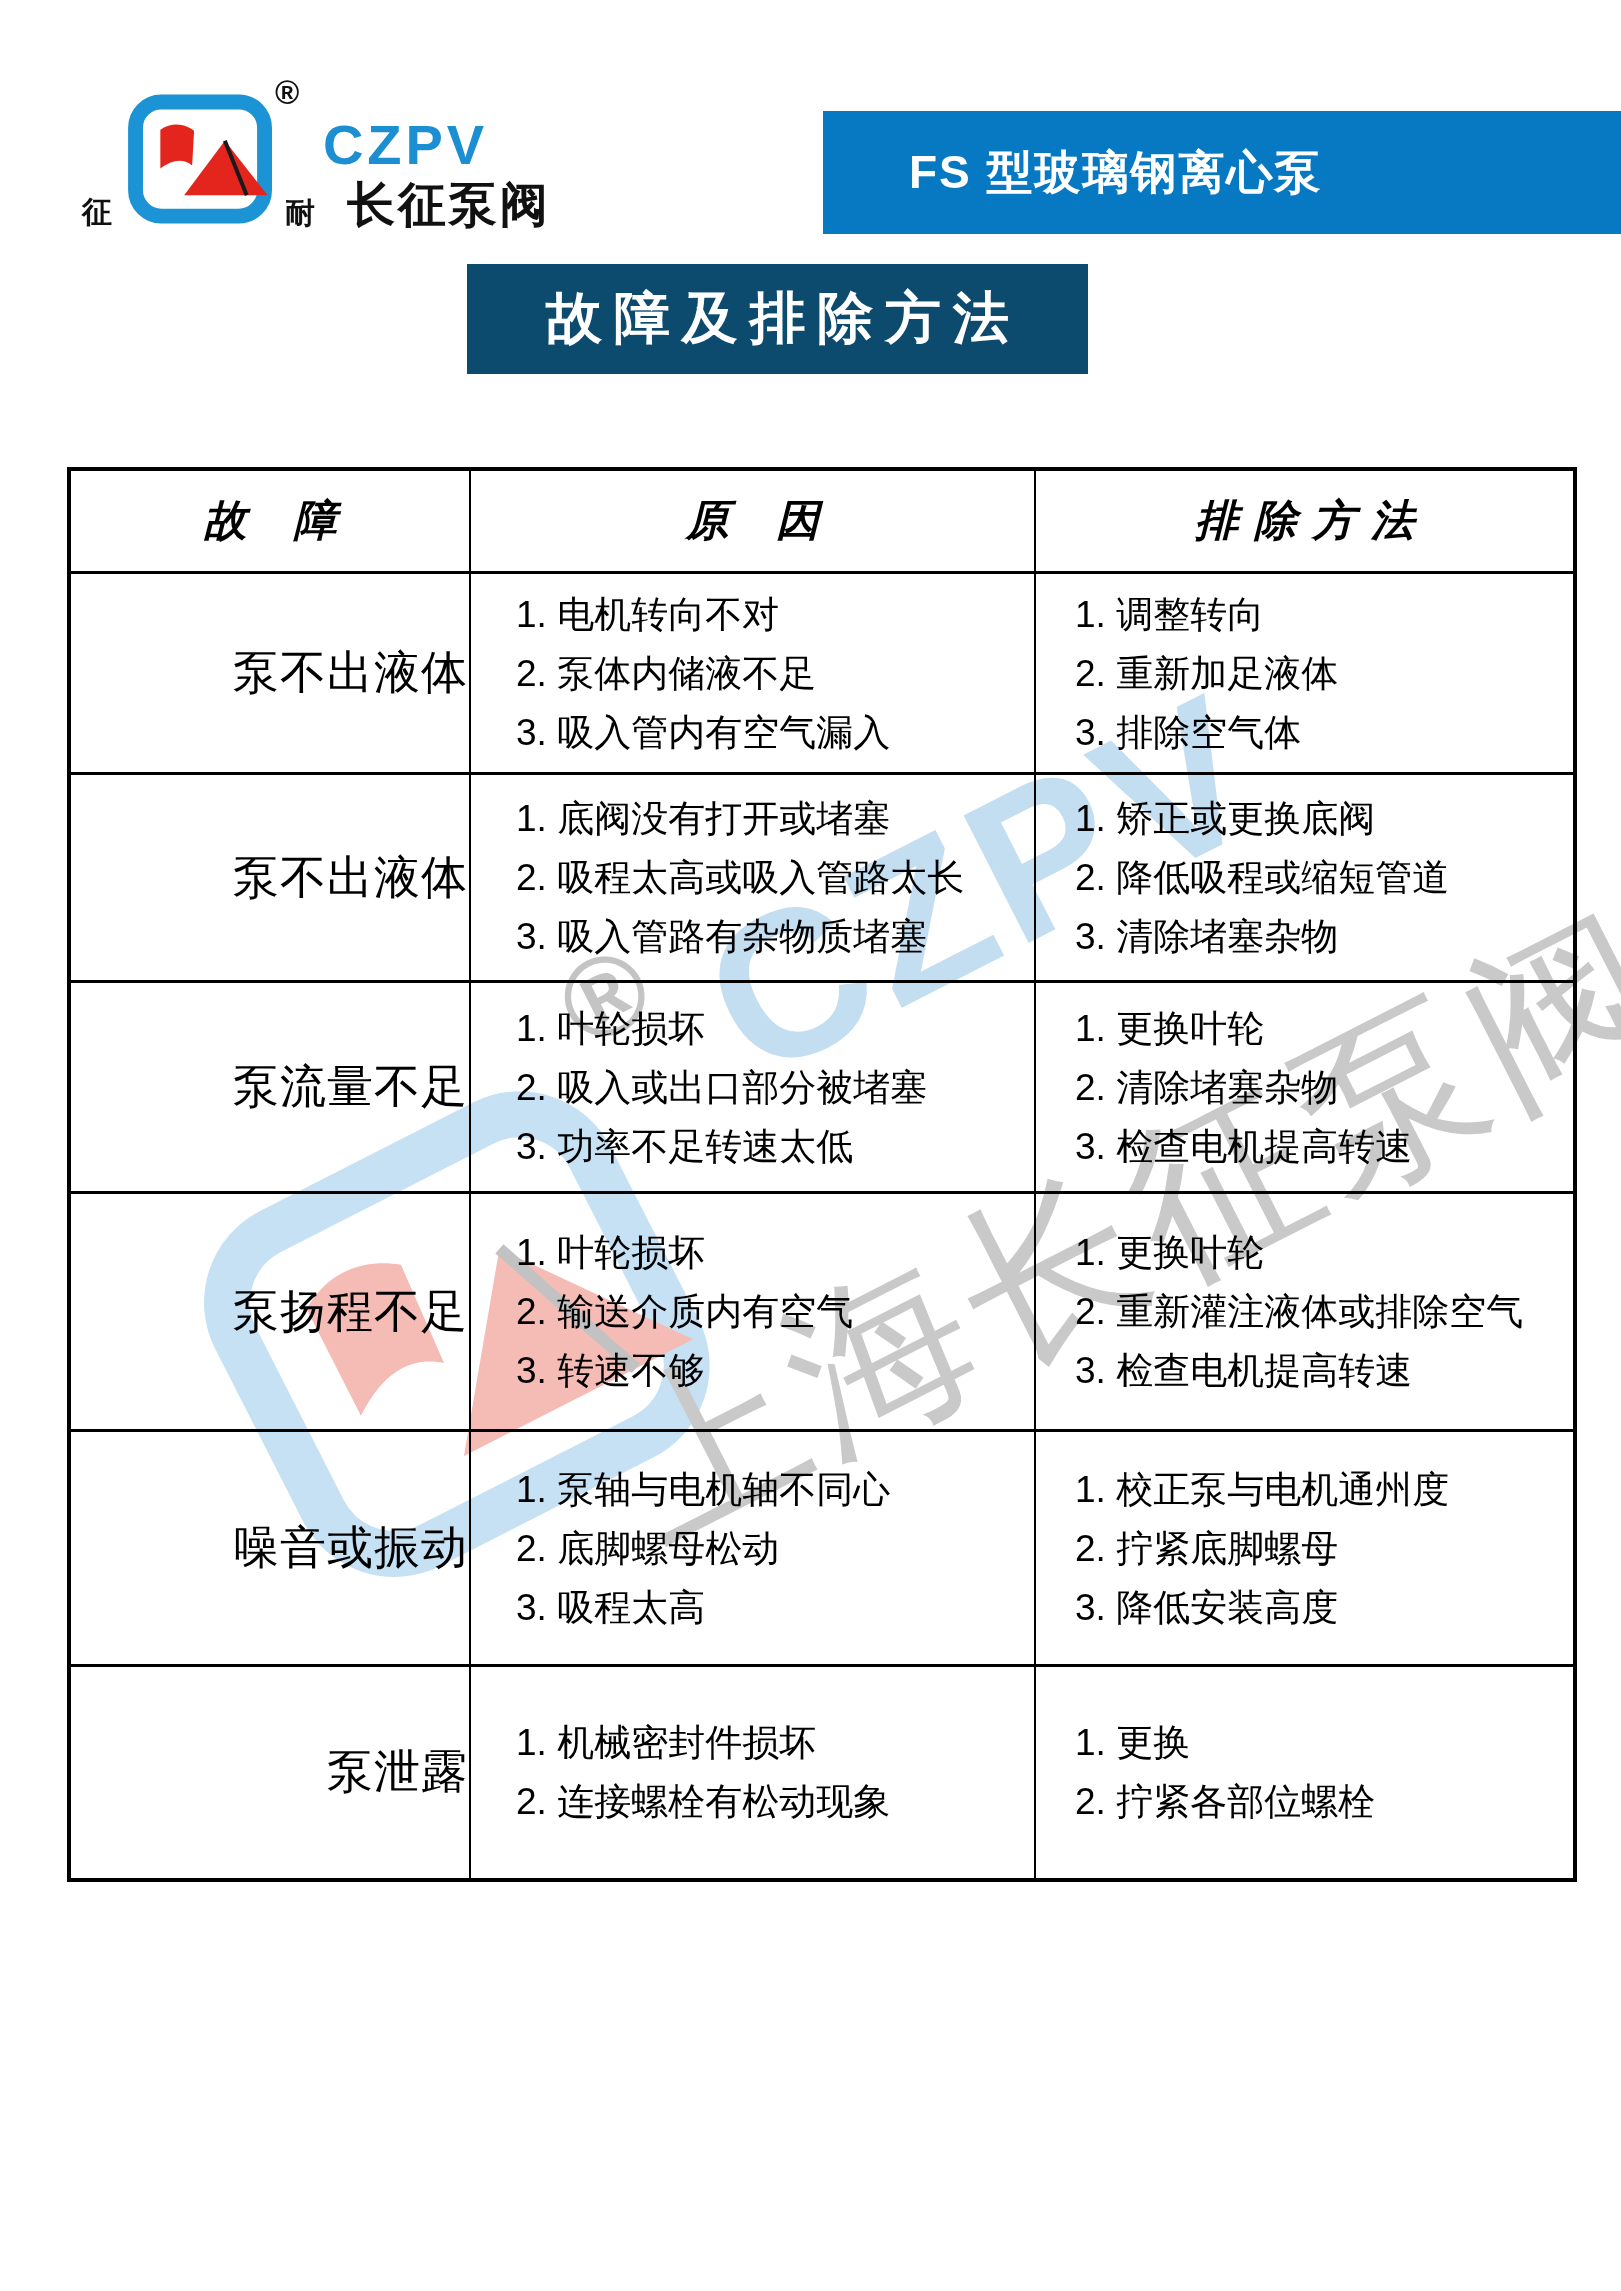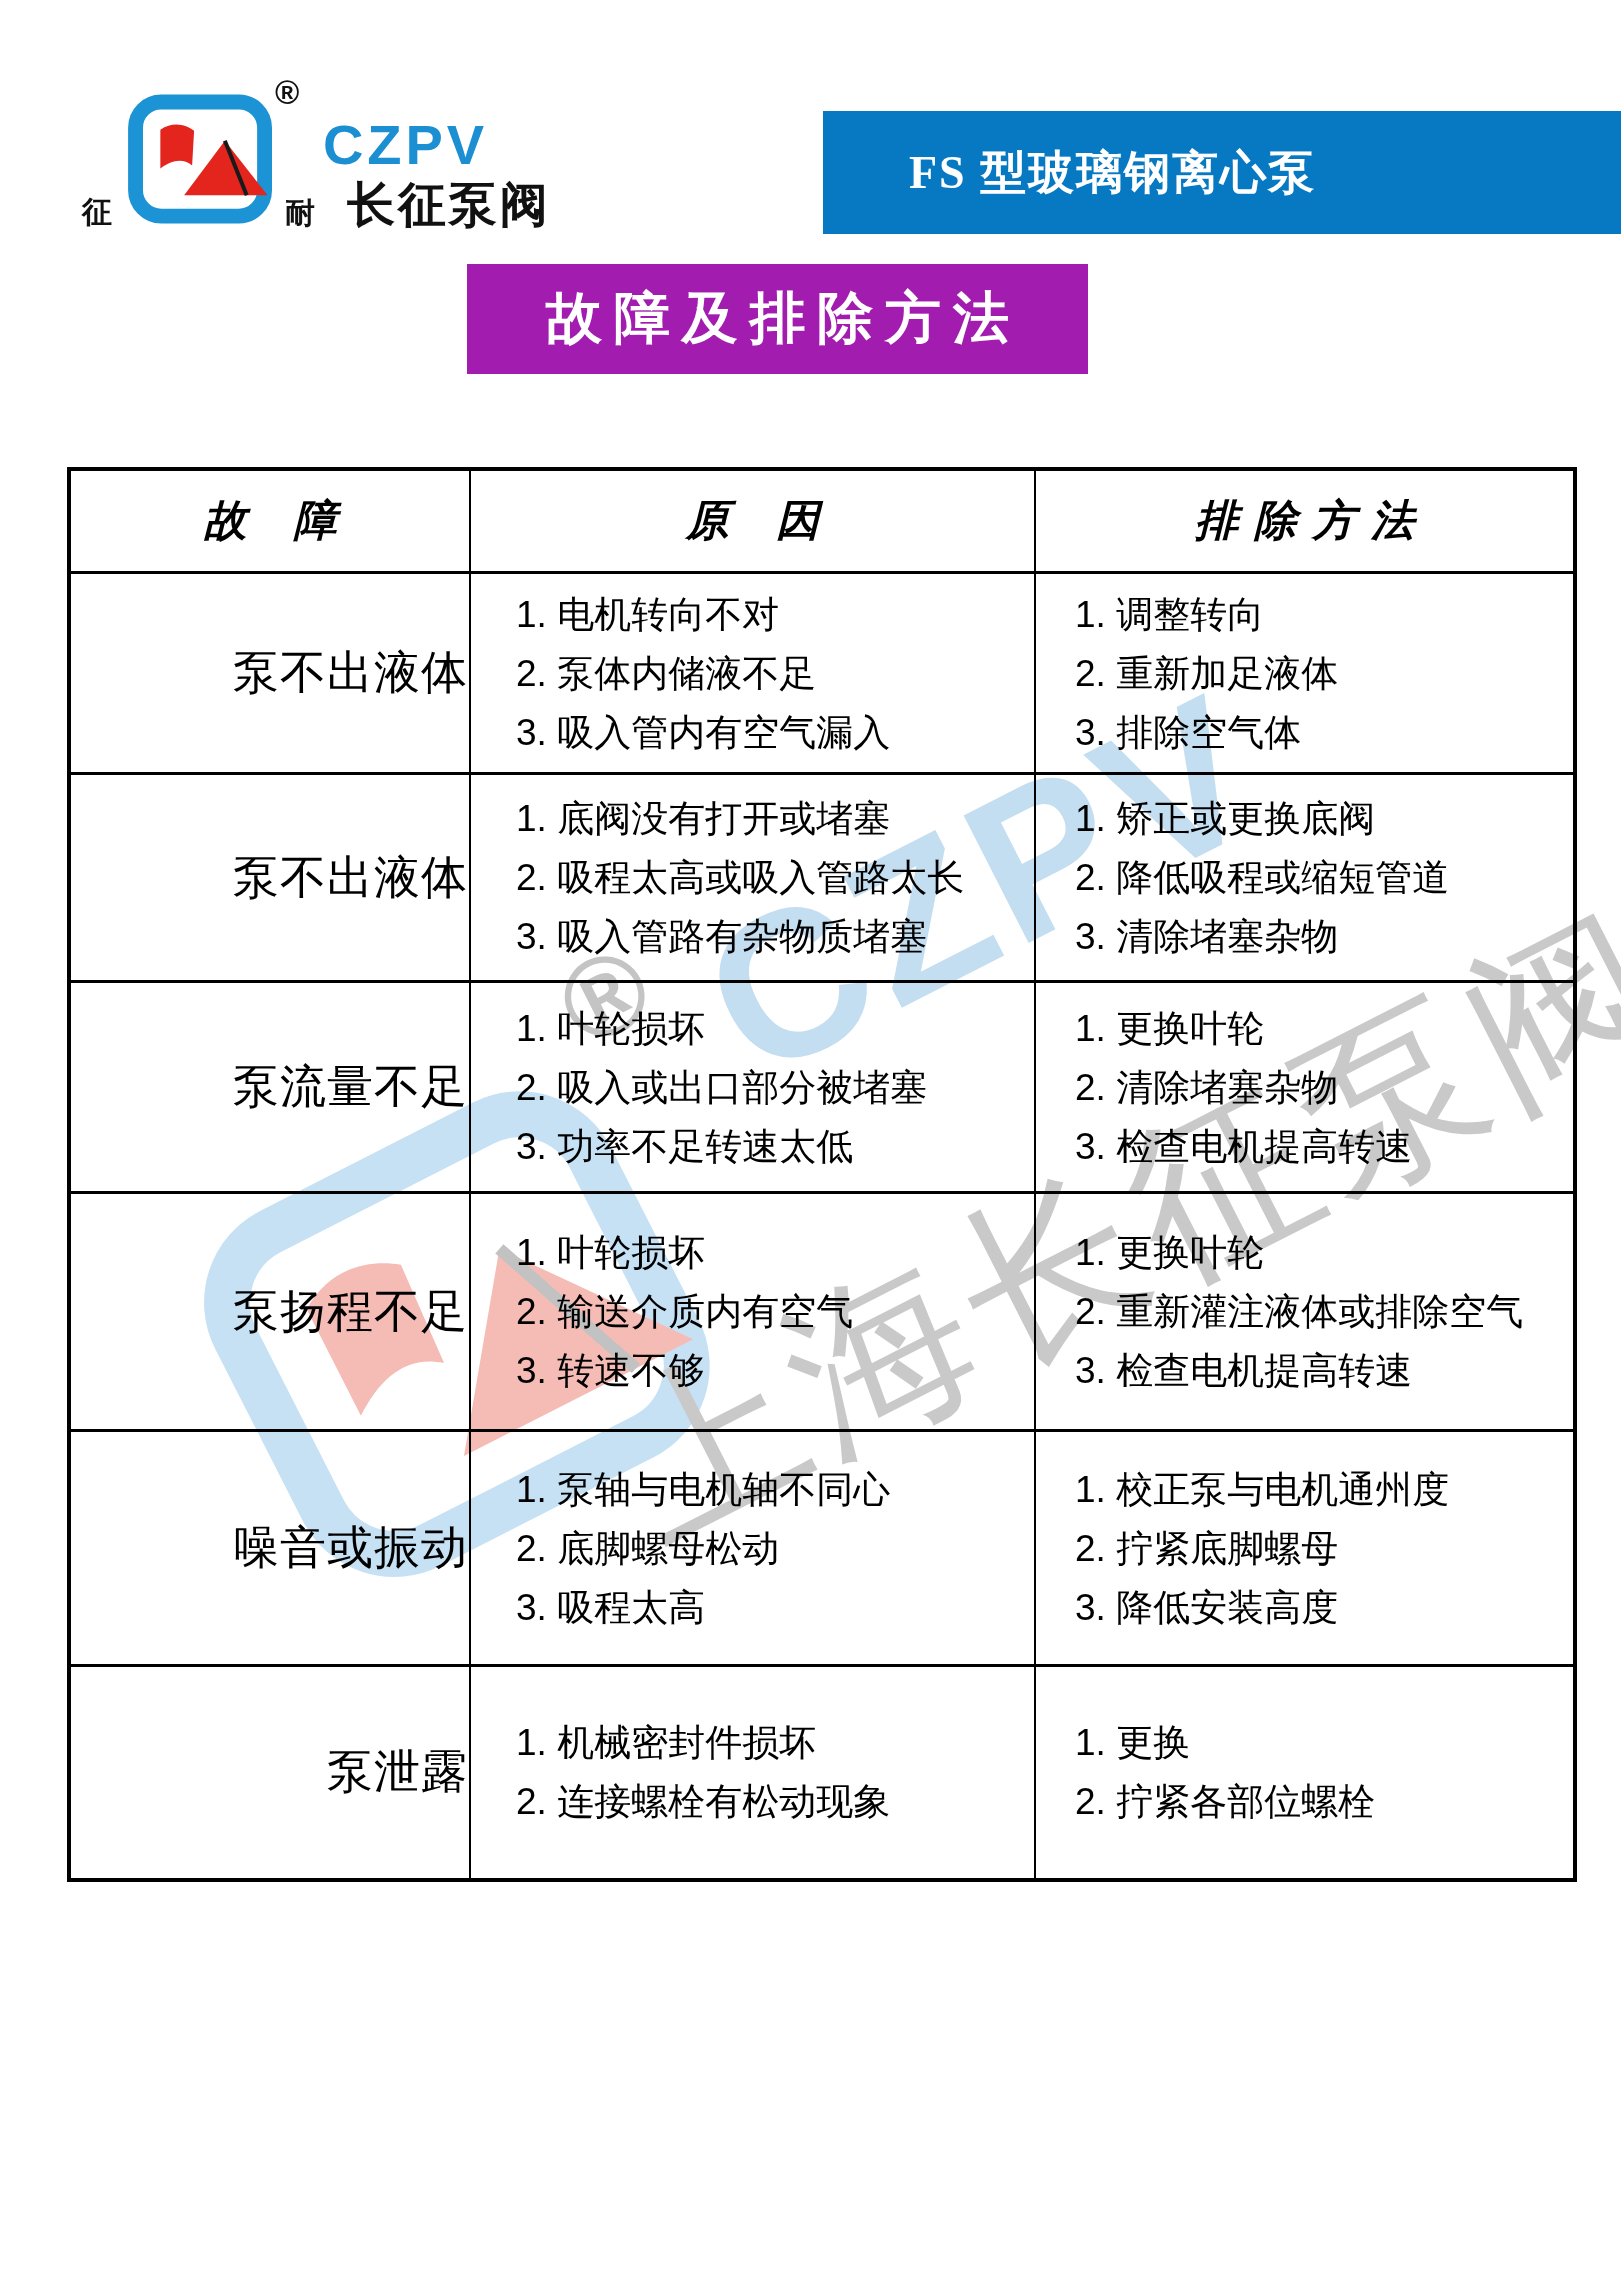--- a/index.html
+++ b/index.html
@@ -36,26 +36,26 @@
   .logo-char-left{position:absolute;left:82px;top:192px;font-size:30px;font-weight:bold;color:#111;}
   .logo-char-right{position:absolute;left:285px;top:193px;font-size:30px;font-weight:bold;color:#111;}
   .logo-czpv{position:absolute;left:323px;top:112px;font-size:56px;font-weight:bold;
              color:#1b8fd2;letter-spacing:3.9px;}
   .logo-company{position:absolute;left:323px;top:173px;font-size:48px;font-weight:bold;
              color:#111;letter-spacing:2.9px;margin-left:24px;}
 
   
   .top-banner{
     position:absolute;left:823px;top:111px;width:798px;height:123px;
-    background:#0679c2;color:#fff;display:flex;align-items:center;z-index:2;font-family:Liberation Serif, serif;
+    background:#0679c2;color:#fff;display:flex;align-items:center;z-index:2;
   }
   .top-banner span{margin-left:86px;font-size:46px;font-weight:bold;letter-spacing:2px;}
   .title-banner{
     position:absolute;left:467px;top:264px;width:621px;height:110px;
-    background:#a21caf;color:#fff;display:flex;align-items:center;justify-content:center;z-index:2;
+    background:#0c4a6e;color:#fff;display:flex;align-items:center;justify-content:center;z-index:2;
   }
   .title-banner span{font-size:56px;font-weight:bold;letter-spacing:11.8px;text-indent:11.8px;}
 
   
   .fault-table{
     position:absolute;left:67px;top:467px;width:1492px;z-index:1;
     border-collapse:collapse;table-layout:fixed;background:transparent;
   }
   .fault-table{border:4.9px solid #000;}
   .fault-table th,.fault-table td{

